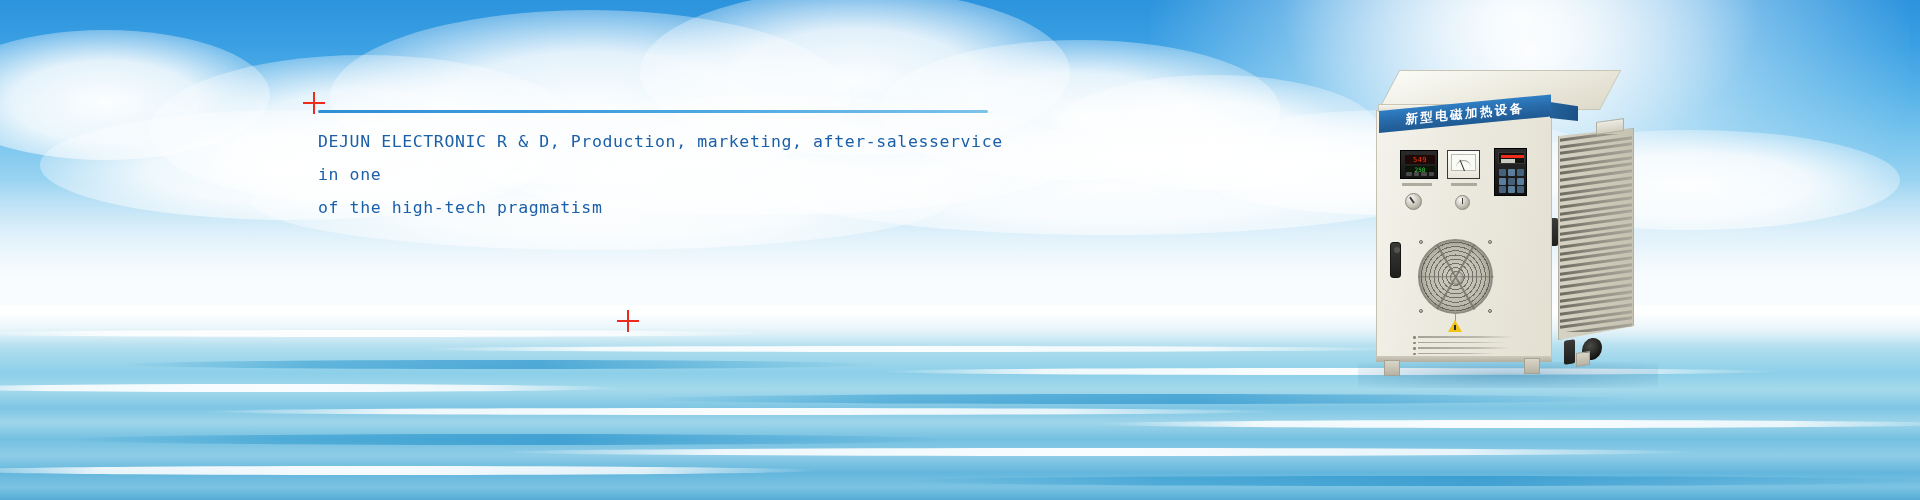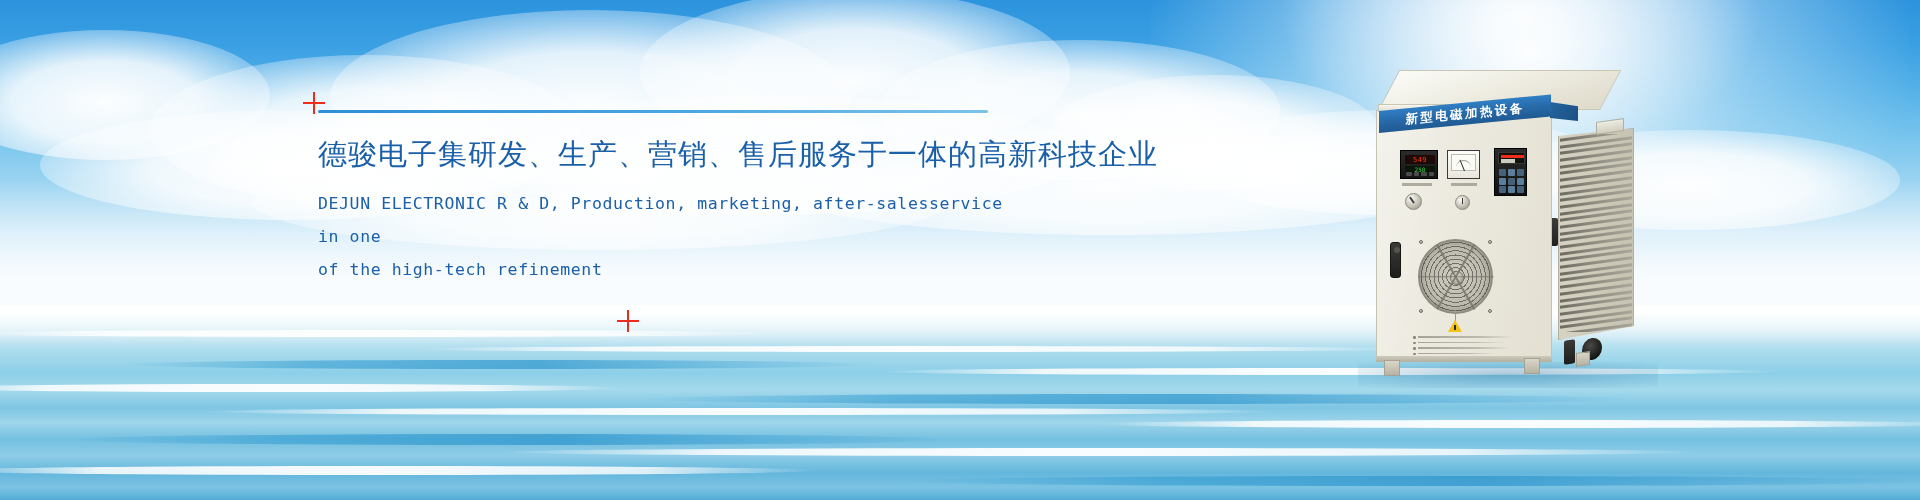--- a/index.html
+++ b/index.html
@@ -438,25 +438,24 @@
   <div class="horizonglow"></div>
 
   <div class="cross" id="cross-a"></div>
   <div class="cross" id="cross-b"></div>
 
   <div class="textblock">
 
 
     <div class="divider"></div>
 
-    <div class="desc-cn">德骏电子集研发、生产、营销、售后服务于一体的高新科技企业</div>
 
     <div class="desc-en">
       <div>DEJUN ELECTRONIC R &amp; D, Production, marketing, after-salesservice in one</div>
-      <div>of the high-tech refinement</div>
+      <div>of the high-tech pragmatism</div>
     </div>
   </div>
 
   <div id="machine">
     <div class="m-shadow"></div>
 
     <div class="m-ventpanel"></div>
     <div class="m-vents">
       <i></i>
         <i></i>

